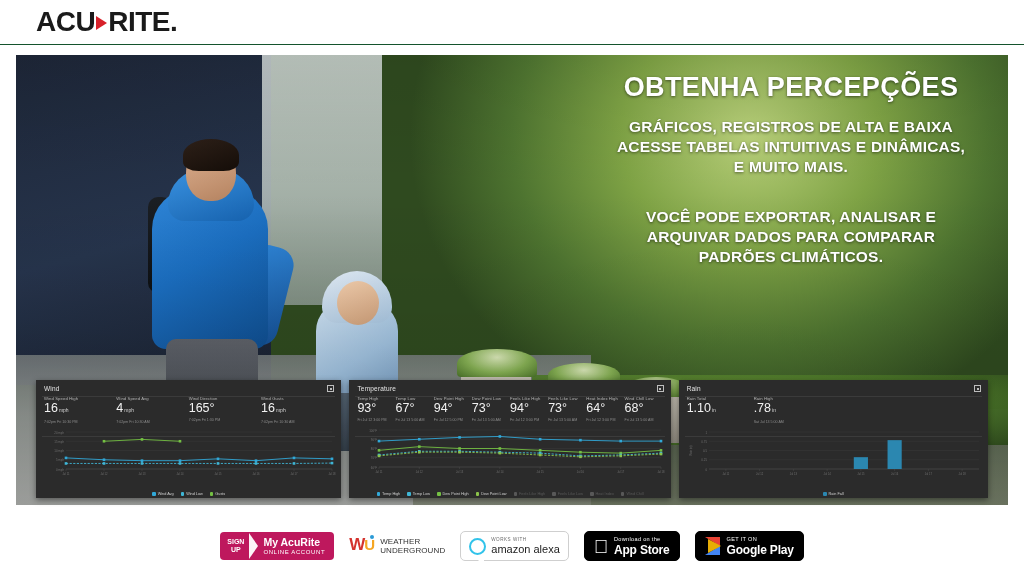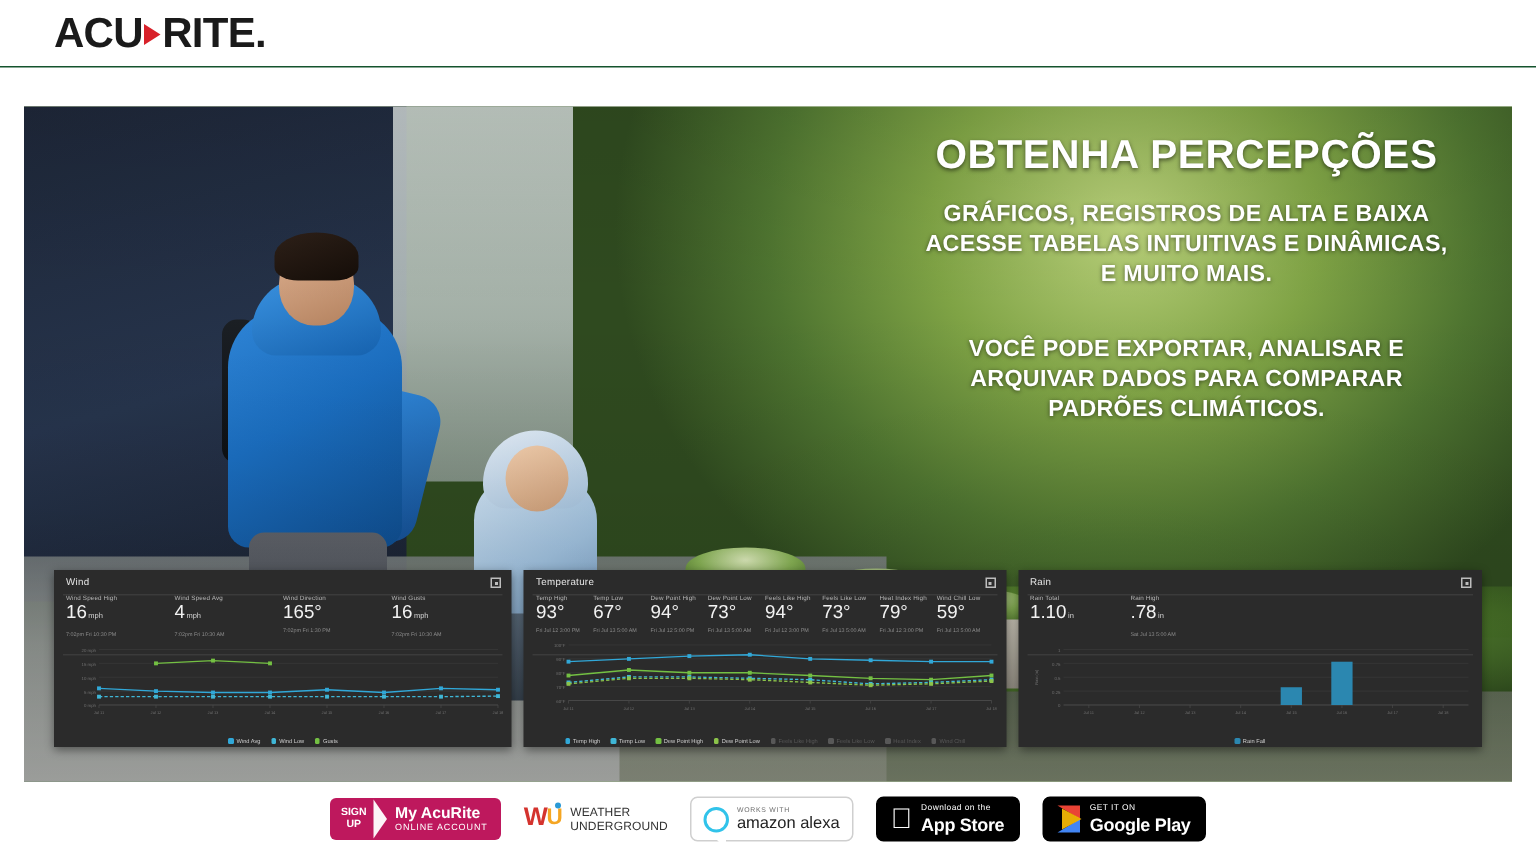--- a/index.html
+++ b/index.html
@@ -21,21 +21,20 @@
               font-family:"Liberation Sans", sans-serif; line-height:28px; }
   .logo-arrow { display:inline-block; width:0; height:0;
               border-top:7px solid transparent; border-bottom:7px solid transparent;
               border-left:11px solid #d8212a; margin:0 1px 0 1px; position:relative; top:1px;}
   .logo-dot { font-size:28px; font-weight:bold; color:#1a1a1a; }
 
   
   .hero {
     position:absolute; left:16px; top:55px; width:992px; height:450px;
     overflow:hidden;
-    margin-top:16px;
   }
   .hero-bg { position:absolute; inset:0; }
 
   
   .sky {
     position:absolute; left:0; top:0; width:100%; height:100%;
     background:
       radial-gradient(ellipse 340px 300px at 74% 18%, #b9d07a 0%, #7fa345 38%, #4e7430 70%, #2f4a1f 100%),
       radial-gradient(ellipse 300px 260px at 92% 40%, #9dbd5f 0%, #5f8734 55%, #33511f 100%),
       linear-gradient(100deg, #23314a 0%, #2b3a52 14%, #3c4d60 22%, #6e7f7c 30%, #8a9c78 38%,
@@ -456,26 +455,26 @@
             <div class="stat-value">94°</div>
             <div class="stat-time">Fri Jul 12 3:00 PM</div>
           </div>
           <div class="stat">
             <div class="stat-label">Feels Like Low</div>
             <div class="stat-value">73°</div>
             <div class="stat-time">Fri Jul 13 5:00 AM</div>
           </div>
           <div class="stat">
             <div class="stat-label">Heat Index High</div>
-            <div class="stat-value">79°</div>
+            <div class="stat-value">64°</div>
             <div class="stat-time">Fri Jul 12 3:00 PM</div>
           </div>
           <div class="stat">
             <div class="stat-label">Wind Chill Low</div>
-            <div class="stat-value">59°</div>
+            <div class="stat-value">68°</div>
             <div class="stat-time">Fri Jul 13 5:00 AM</div>
           </div>
         </div>
       <div class="panel-sep" style="top:56px;"></div>
       <div class="chart" id="chart-temp">
           <svg width="312" height="52" viewBox="0 0 312 52">
             <line x1="24" y1="4" x2="306" y2="4" stroke="#3a3a3a" stroke-width="0.5"></line>
             <text x="22" y="5.6" fill="#6f6f6f" font-size="2.9" text-anchor="end">100°F</text>
             <line x1="24" y1="13.25" x2="306" y2="13.25" stroke="#3a3a3a" stroke-width="0.5"></line>
             <text x="22" y="14.85" fill="#6f6f6f" font-size="2.9" text-anchor="end">90°F</text>

